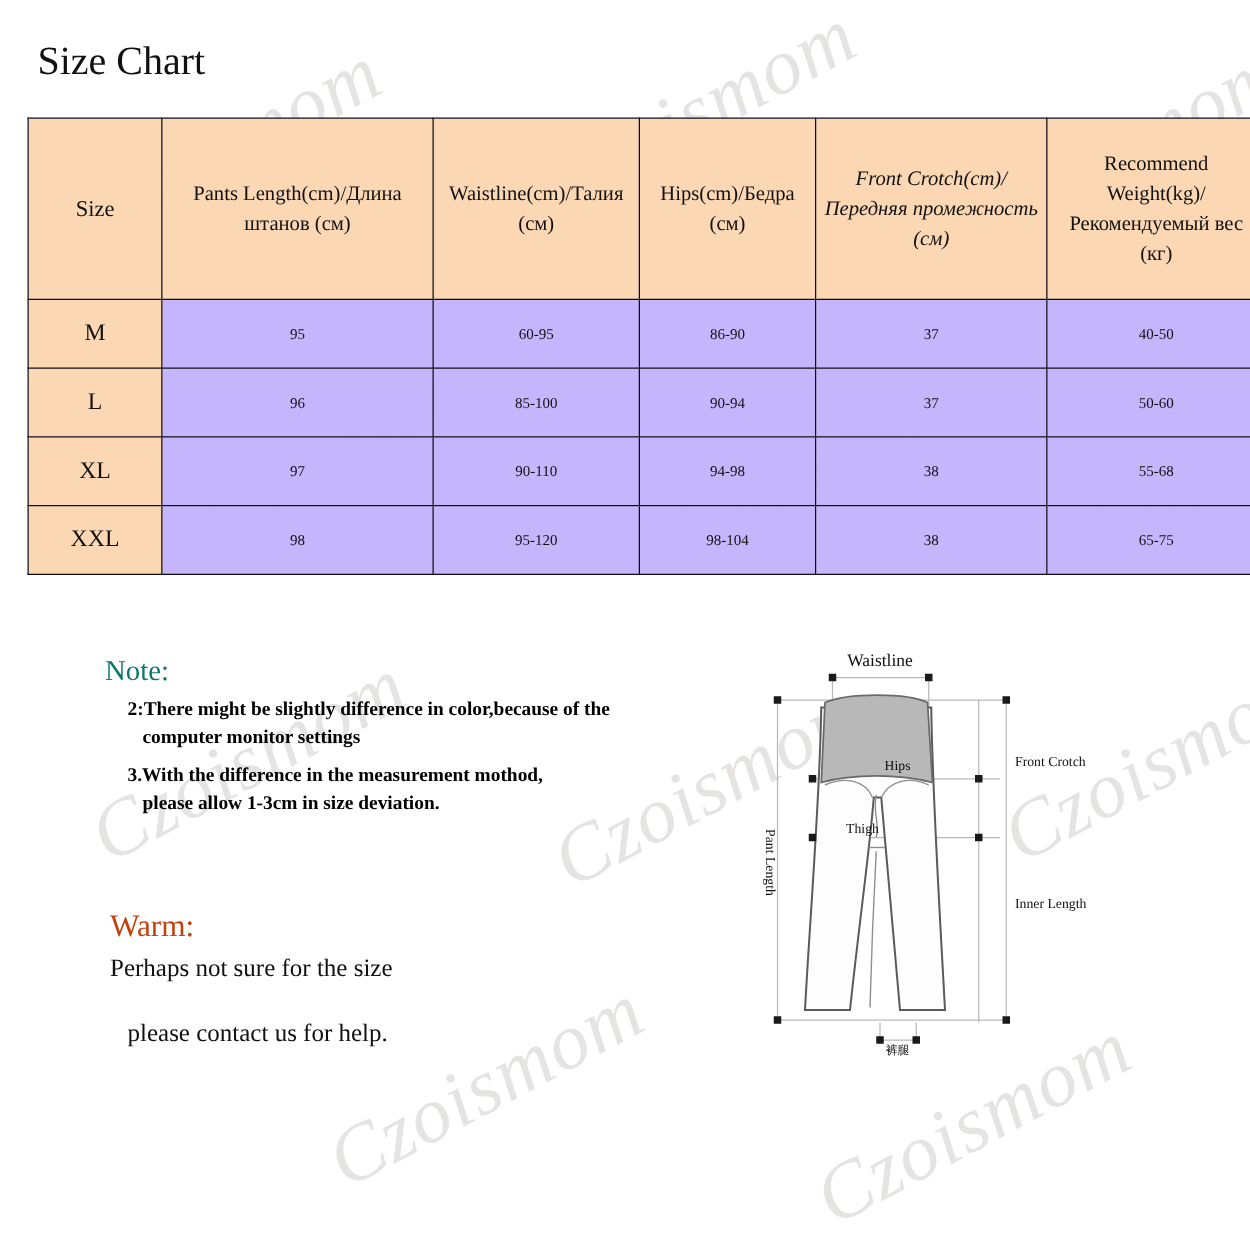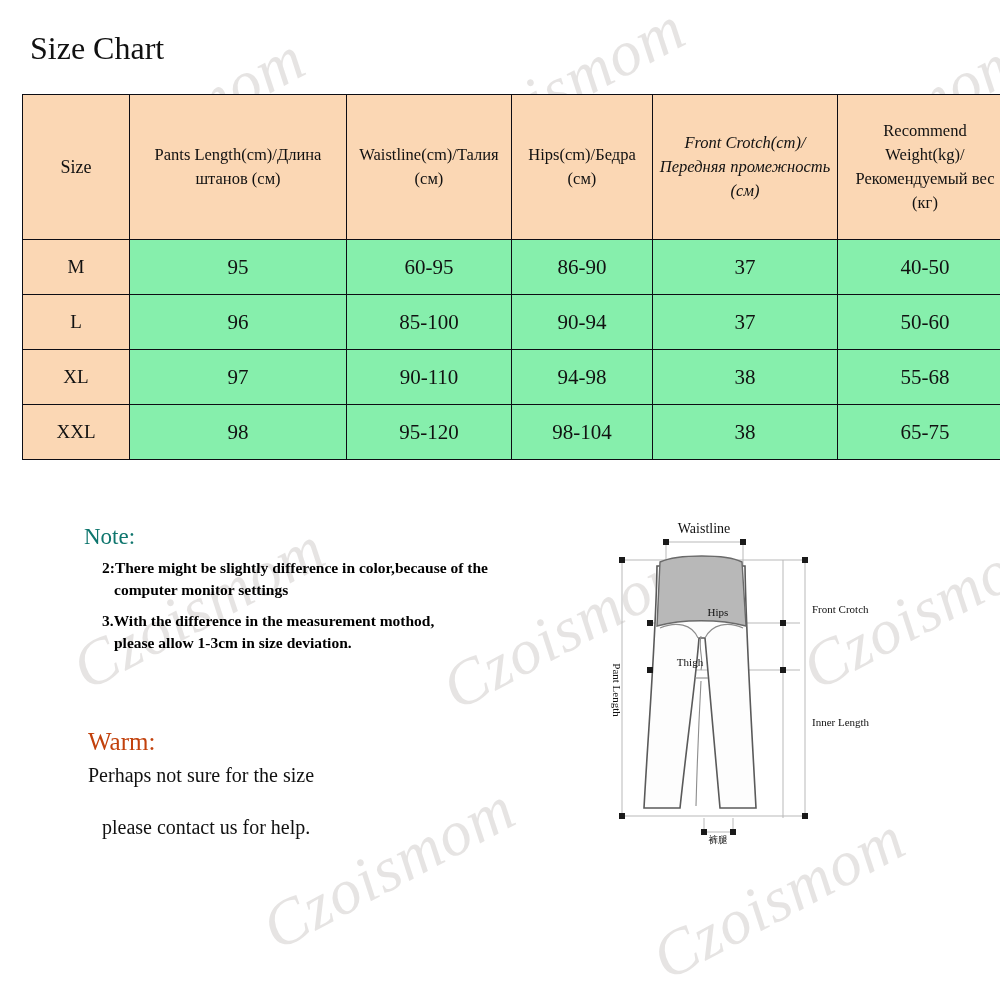--- a/index.html
+++ b/index.html
@@ -76,22 +76,22 @@
   }
   th.col-size   { width: 98px;  font-size: 18px; }
   th.col-len    { width: 208px; }
   th.col-waist  { width: 156px; }
   th.col-hips   { width: 132px; }
   th.col-crotch { width: 176px; font-style: italic; }
   th.col-weight { width: 166px; }
 
   tbody tr { height: 55px; }
   tbody td {
-    background: #86efac;
-    font-size: 21px;
+    background: #c4b5fd;
+    font-size: 12px;
   }
   tbody td.size-cell {
     background: #fbd7b4;
     font-size: 19px;
   }
 
   
   #notes-block {
     position: absolute;
     left: 84px;

